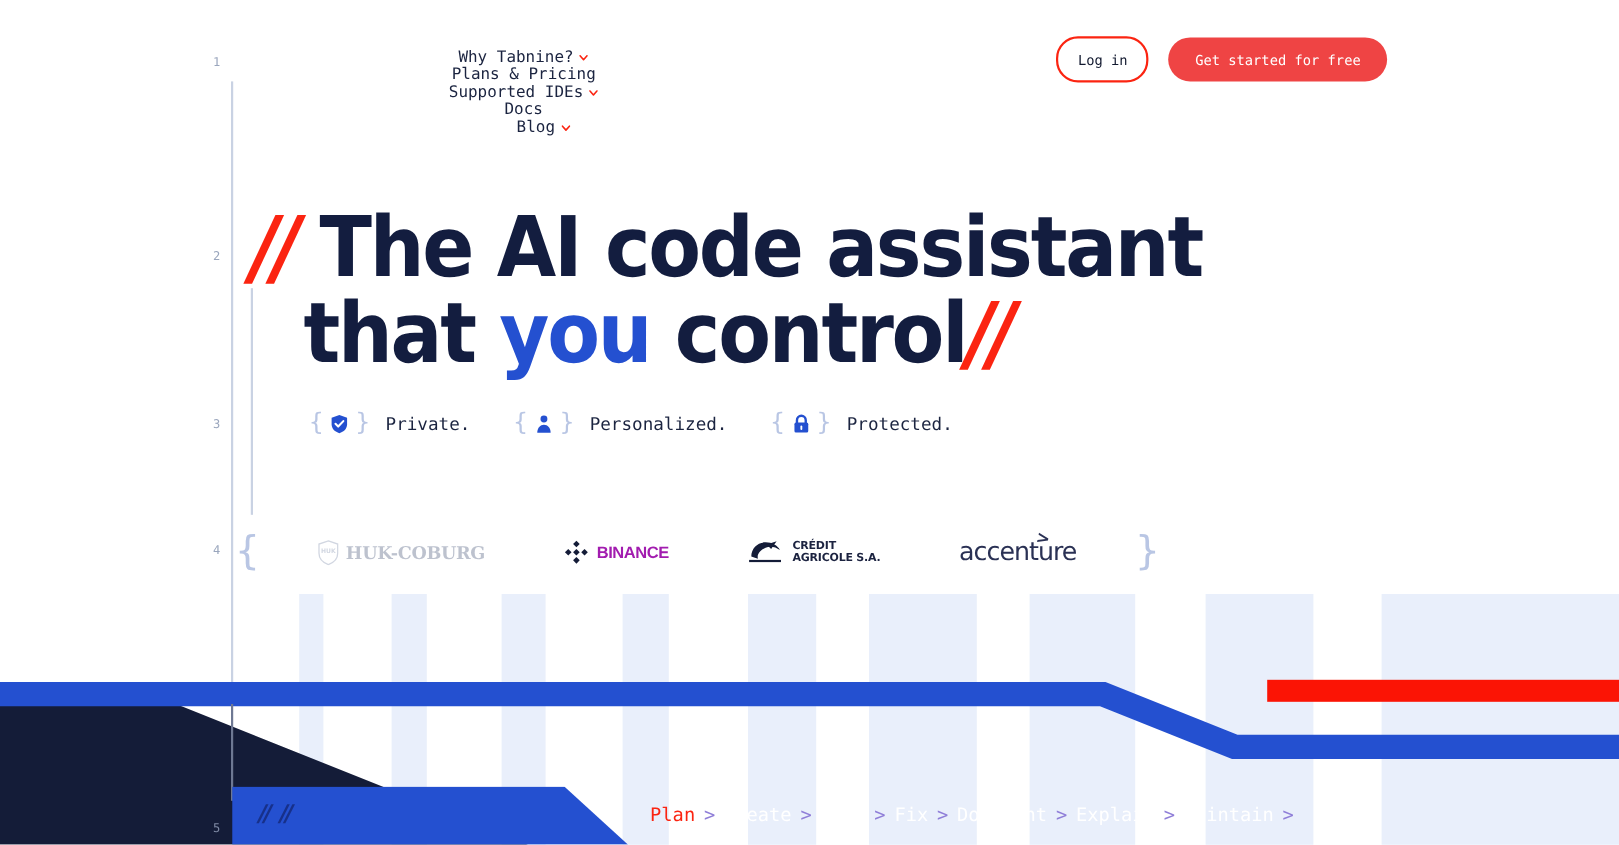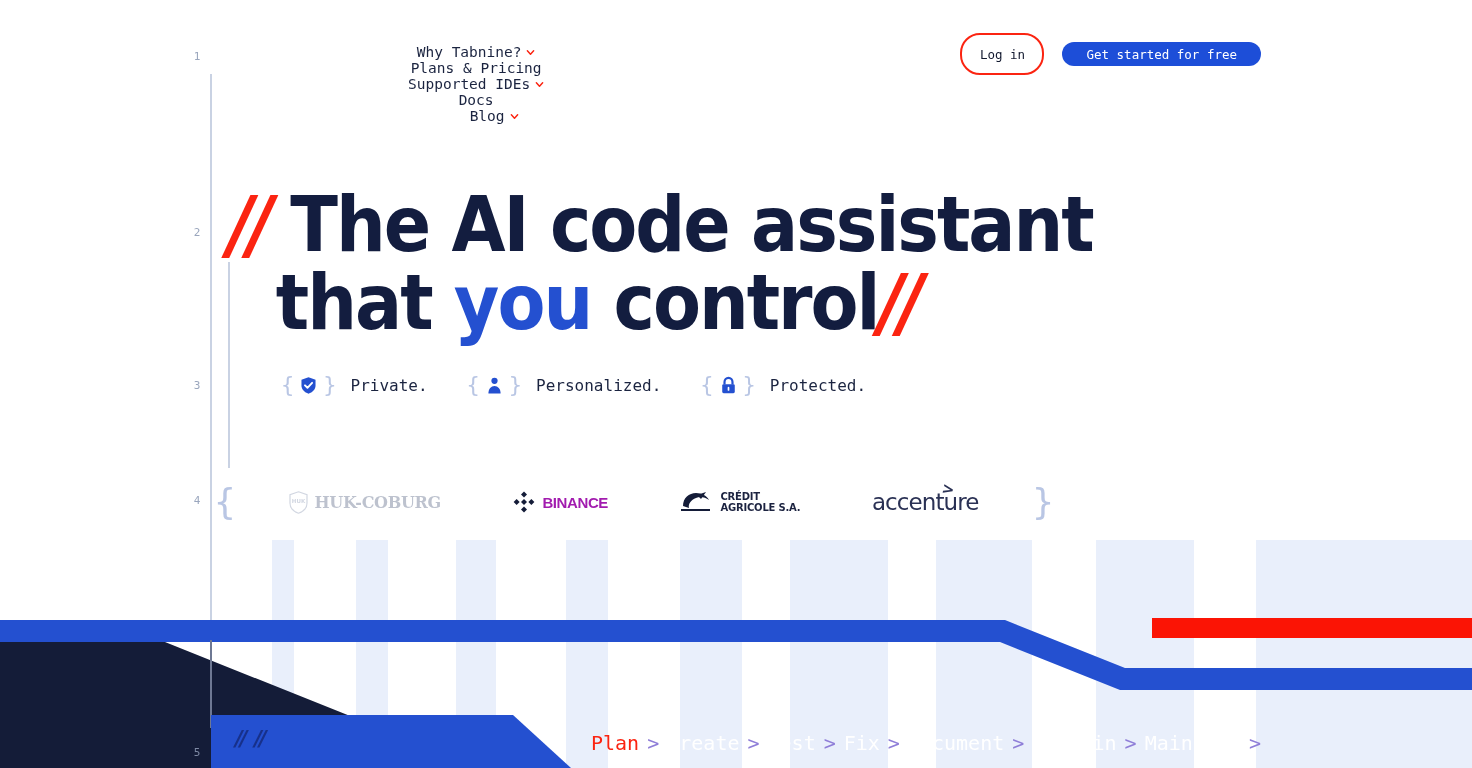--- a/index.html
+++ b/index.html
@@ -34,21 +34,21 @@
   .nav-item{display:flex;align-items:center;gap:5px;margin-right:36px;
     font-family:"DejaVu Sans Mono","Liberation Mono",monospace;
     font-size:14.5px;color:#1b2440;white-space:nowrap;cursor:pointer;}
   .nav-item:last-child{margin-right:0;}
   .caret{display:inline-block;width:9px;height:9px;}
 
   .auth{position:absolute;right:211px;top:33px;display:flex;align-items:center;gap:18px;}
   .btn-login{width:80px;height:38px;border:2px solid #fb2411;border-radius:20px;background:#fff;
     display:flex;align-items:center;justify-content:center;
     font-family:"DejaVu Sans Mono","Liberation Mono",monospace;font-size:12.5px;color:#12192f;cursor:pointer;padding:0 12px;width:auto;min-width:56px;}
-  .btn-cta{height:24px;border-radius:22px;background:#1d4ed8;color:#fff;
+  .btn-cta{height:40px;border-radius:22px;background:#ef4444;color:#fff;
     display:flex;align-items:center;justify-content:center;padding:0 24px;
     font-family:"DejaVu Sans Mono","Liberation Mono",monospace;font-size:12.5px;cursor:pointer;border:none;}
 
   
   .hero{position:absolute;left:228px;top:186px;z-index:8;}
   .hl{font-family:"DejaVu Sans","Liberation Sans",sans-serif;
       font-weight:700;font-size:76px;line-height:78px;letter-spacing:-2.2px;
       color:#131d3f;white-space:nowrap;transform:scaleX(.92);transform-origin:left center;}
   .hl .sl{color:#fb2411;font-style:italic;letter-spacing:-6px;display:inline-block;}
   .hl .you{color:#2450d0;}
@@ -86,21 +86,21 @@
   .bands{position:absolute;left:0;top:530px;width:1472px;height:238px;z-index:5;}
 
   
   .showcase{position:absolute;left:211px;top:715px;width:1261px;height:53px;z-index:14;}
   .sc-blue{position:absolute;left:0;top:0;width:360px;height:53px;background:#2450d0;
     clip-path:polygon(0 0,302px 0,360px 53px,0 53px);}
   .sc-label{position:absolute;left:24px;top:12px;display:flex;align-items:center;gap:10px;
     font-family:"DejaVu Sans","Liberation Sans",sans-serif;font-weight:700;font-size:21px;color:#ffffff;letter-spacing:-.4px;white-space:nowrap;}
   .sc-slash{color:#17308a;font-style:italic;letter-spacing:-3px;}
   .crumbs{position:absolute;left:380px;top:16px;display:flex;align-items:center;
-    font-family:"DejaVu Sans Mono","Liberation Mono",monospace;font-size:20px;color:#ffffff;white-space:nowrap;}
+    font-family:"DejaVu Sans Mono","Liberation Mono",monospace;font-size:17px;color:#ffffff;white-space:nowrap;}
   .crumbs .c{margin-right:0;}
   .crumbs .sep{color:#8f7ed8;margin:0 8px;}
   .crumbs .active{color:#fb2411;}
 </style>
 </head>
 <body>
 
 <div class="stage">
 
   <div class="stripes">

